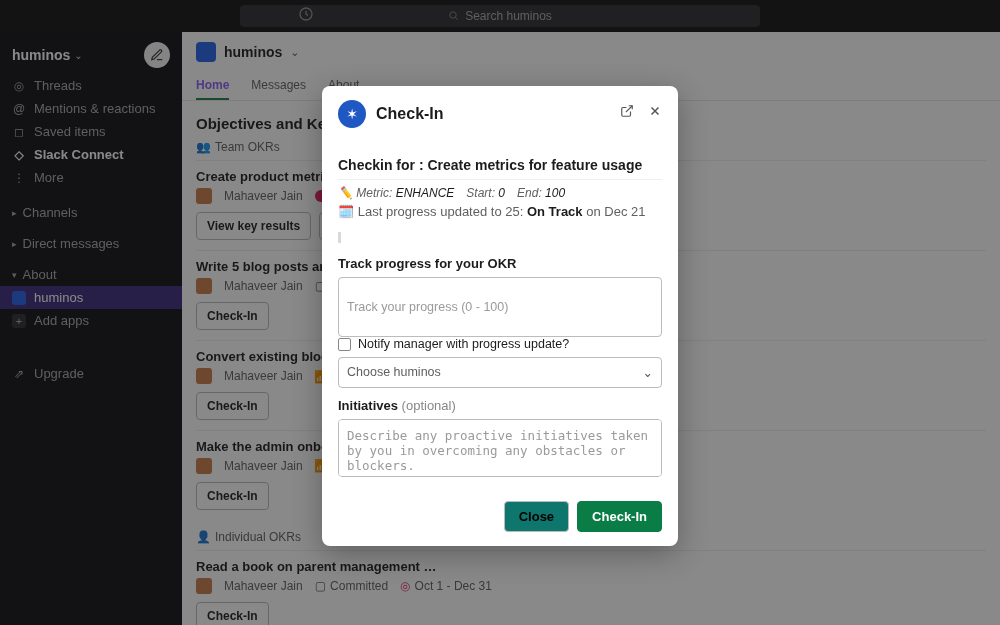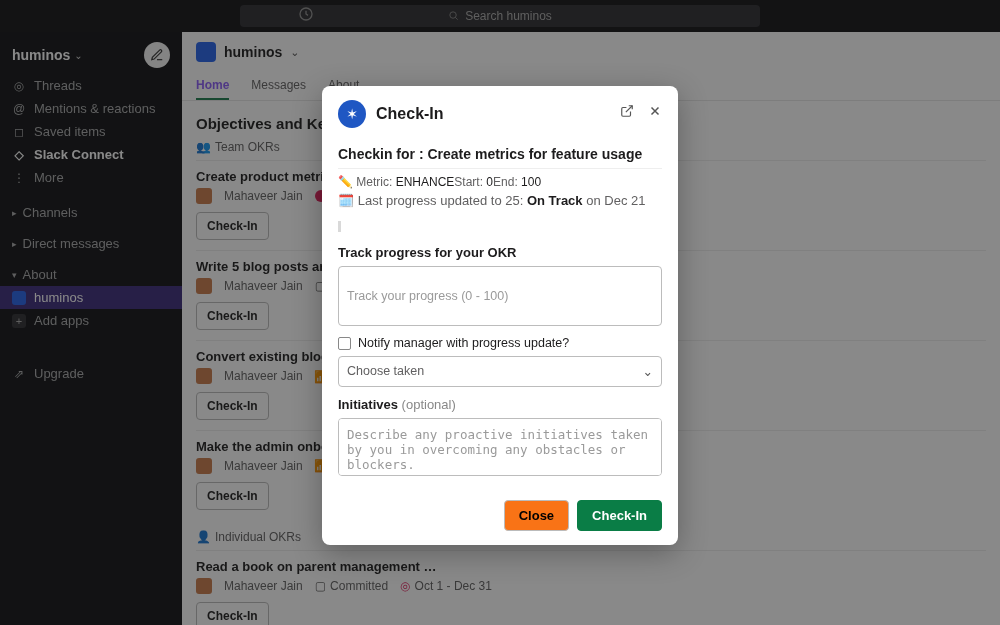--- a/index.html
+++ b/index.html
@@ -45,38 +45,38 @@
 .dot.track { background:#2bac76;}
 .btnrow { margin-top:8px; display:flex; gap:8px;}
 .btn { border:1px solid #bbb; background:#fff; color:#1d1c1d; font-weight:700; font-size:12px; padding:6px 10px; border-radius:4px;}
 
 .overlay { position:absolute; inset:0; background:rgba(20,20,20,0.5); display:flex; align-items:flex-start; justify-content:center;}
 .modal { margin-top:86px; width:356px; background:#fff; border-radius:8px; box-shadow:0 8px 30px rgba(0,0,0,.3); padding:14px 16px 14px; color:#1d1c1d;}
 .modal-hdr { display:flex; align-items:center; gap:10px; position:relative;}
 .modal-hdr .mlogo { width:28px;height:28px; background:#1f57c3; border-radius:50%; display:flex;align-items:center;justify-content:center;color:#fff; font-size:14px;}
 .modal-hdr .mtitle { font-weight:800; font-size:16px;}
 .modal-hdr .ctrls { position:absolute; right:0; top:4px; display:flex; gap:14px; color:#555; font-size:14px;}
-.modal-sub { font-weight:800; font-size:14px; margin-top:18px;}
+.modal-sub { font-weight:800; font-size:14px; margin-top:29px;}
 .divline { border:0; border-top:1px solid #eee; margin:6px 0 6px;}
-.krline { font-size:12px; color:#1d1c1d; display:flex; }
+.krline { font-size:12px; color:#1d1c1d; display:flex; gap:12px; font-style:italic;}
 .muted { color:#616061;}
 .progline { font-size:13px; color:#616061; margin-top:4px;}
 .note { font-size:12px; color:#616061; margin-top:10px; line-height:1.4;}
 .note .bar { display:inline-block; width:3px; height:11px; background:#d9d9d9; margin-right:6px; vertical-align:middle;}
 .formlabel { font-weight:700; font-size:13px; margin-top:10px;}
 .formlabel .opt { font-weight:400; color:#888;}
 .tinput { width:100%; border:1px solid #bcbcbc; border-radius:4px; padding:22px 8px; font-size:12.5px; margin-top:6px; color:#333;}
 .tinput::placeholder { color:#9a9a9a;}
 .select { width:100%; border:1px solid #bcbcbc; border-radius:4px; padding:7px 8px; font-size:12.5px; margin-top:6px; display:flex; justify-content:space-between; align-items:center; color:#616061;}
 .tarea { width:100%; border:1px solid #bcbcbc; border-radius:4px; padding:8px; font-size:12.5px; margin-top:6px; height:58px; color:#333; resize:none;}
 .tarea::placeholder { color:#9a9a9a;}
-.chk { display:flex; align-items:flex-end; gap:7px; font-size:12.5px; margin-top:10px;}
+.chk { display:flex; align-items:flex-end; gap:7px; font-size:12.5px; }
 .chkbox { width:13px;height:13px; border:1px solid #888; border-radius:2px;}
 .modal-ftr { display:flex; justify-content:flex-end; gap:8px; margin-top:20px;}
-.mbtn { border:1px solid #bbb; background:#f97316; padding:7px 14px; border-radius:4px; font-weight:700; font-size:13px;}
+.mbtn { border:1px solid #bbb; background:#0f766e; padding:7px 14px; border-radius:4px; font-weight:700; font-size:13px;}
 .mbtn.primary { background:#0a7d46; color:#fff; border-color:#0a7d46;}
 </style>
 </head>
 <body>
 
 <div class="topbar">
   <span class="history-btn">
     <svg width="16" height="16" viewBox="0 0 24 24" fill="none" stroke="currentColor" stroke-width="2">
         <circle cx="12" cy="12" r="9"></circle>
         <path d="M12 7v5l3 2"></path>
@@ -184,20 +184,21 @@
           <span class="badge">
               <span class="dot risk"></span>
               <span>At Risk</span>
             </span>
           <span class="badge">
               <span>▢</span>
               <span>Committed</span>
             </span>
         </div>
         <div class="btnrow">
+          <button class="btn">View key results</button>
           <button class="btn">Check-In</button>
         </div>
       </div>
 
       <div class="okr">
         <div class="okr-title">Write 5 blog posts and content to lev…</div>
         <div class="meta">
           <span class="avatar"></span>
           <span>Mahaveer Jain</span>
           <span class="badge">
@@ -311,21 +312,21 @@
 
     <div class="formlabel">Track progress for your OKR</div>
     <input class="tinput" placeholder="Track your progress (0 - 100)" style="">
 
     <div class="chk">
       <span class="chkbox"></span>
       <span>Notify manager with progress update?</span>
     </div>
 
     <div class="select">
-      <span>Choose taken</span>
+      <span>Choose huminos</span>
       <span style="color:#555">⌄</span>
     </div>
 
     <div class="formlabel"><span>Initiatives</span> <span class="opt">(optional)</span></div>
     <textarea class="tarea" placeholder="Describe any proactive initiatives taken by you in overcoming any obstacles or blockers." style=""></textarea>
 
     <div class="modal-ftr">
       <button class="mbtn">Close</button>
       <button class="mbtn primary">Check-In</button>
     </div>

